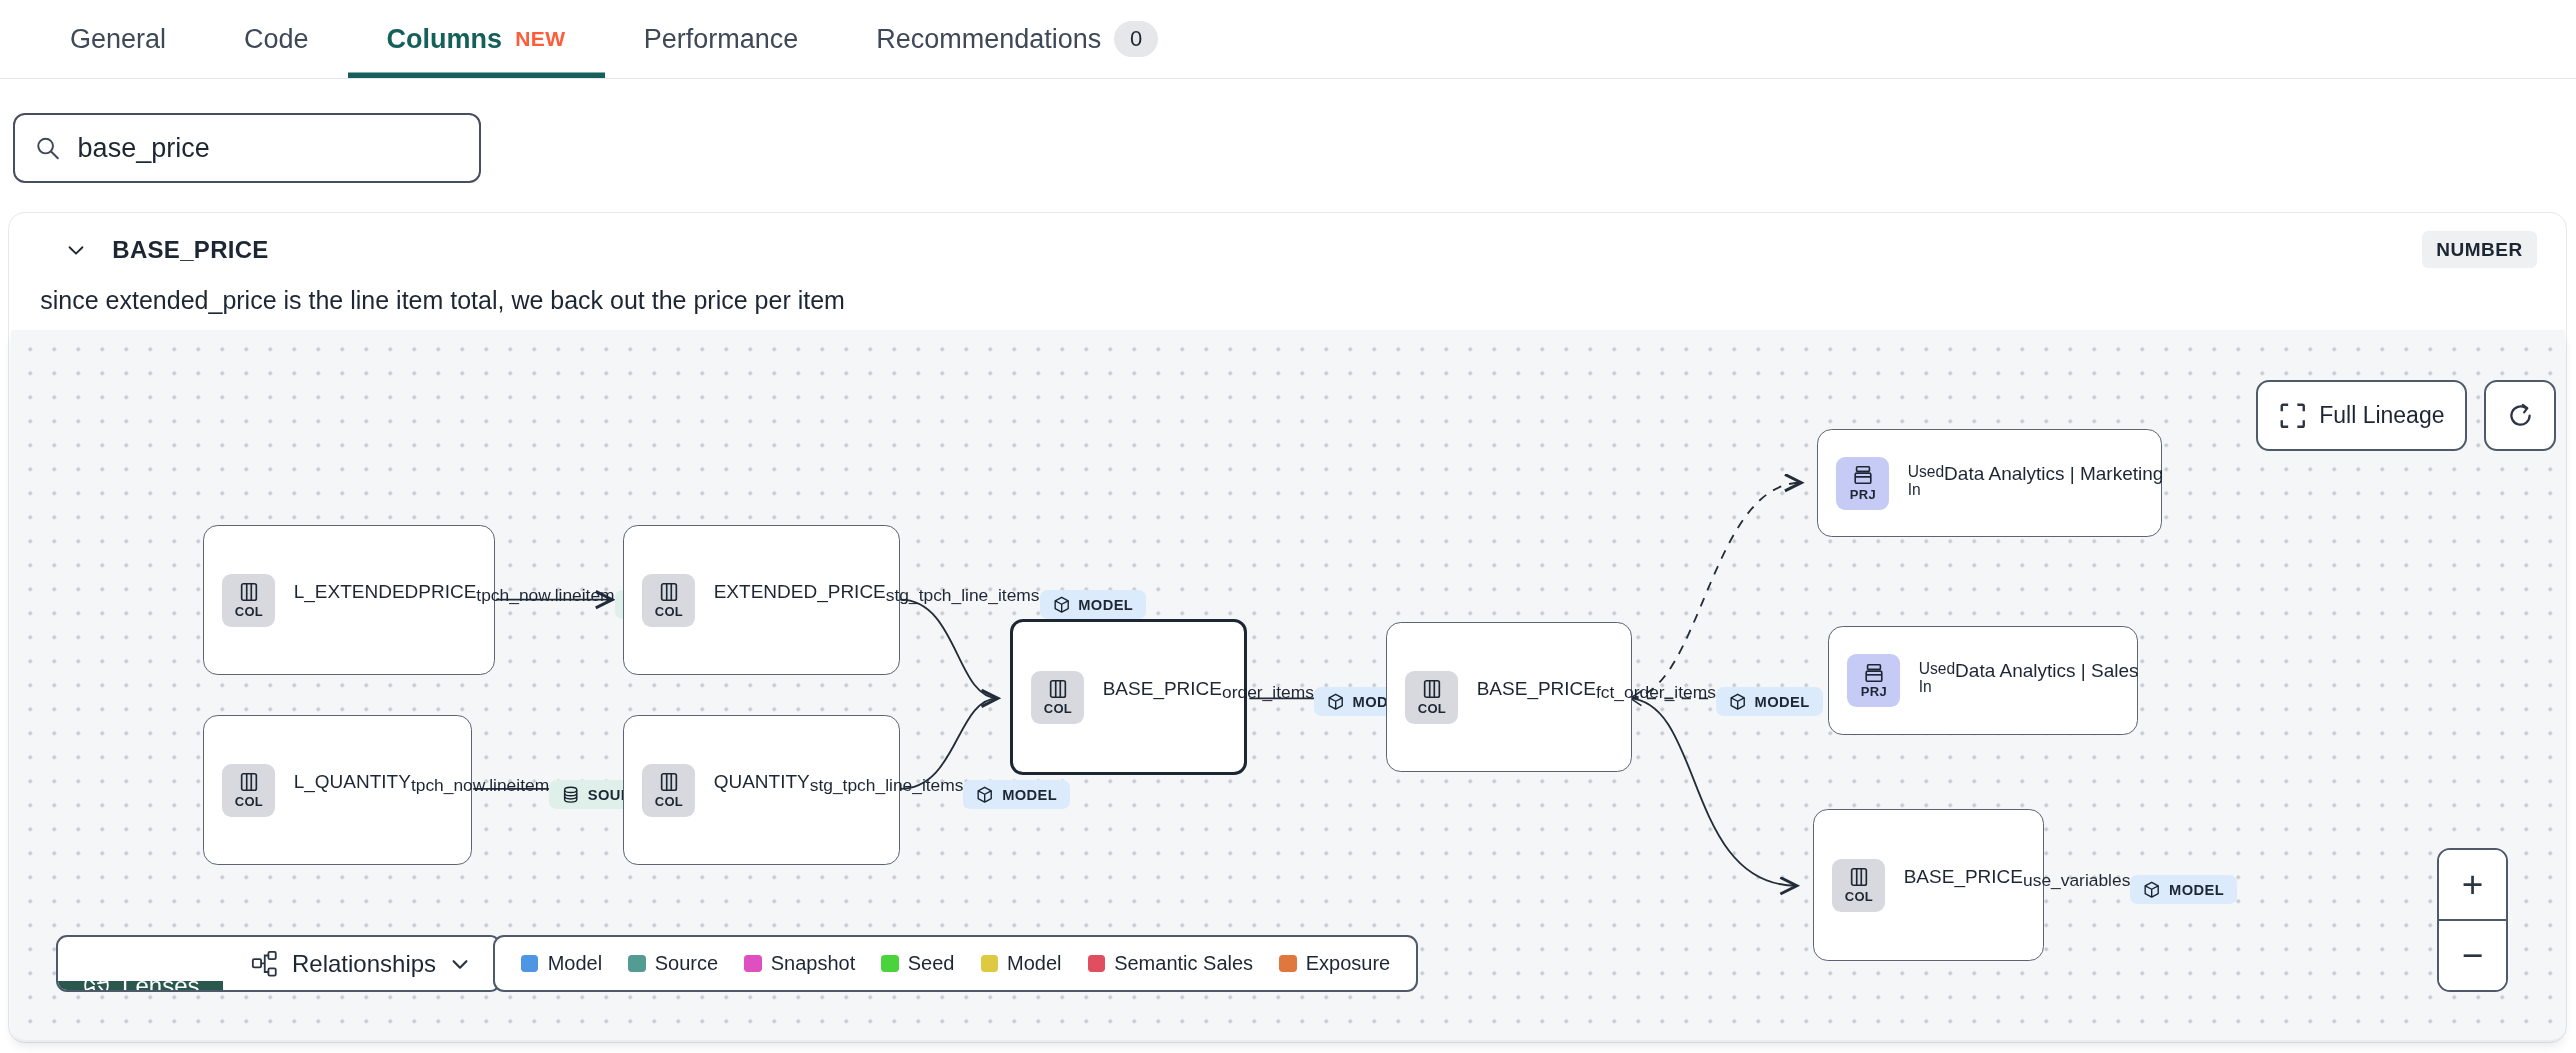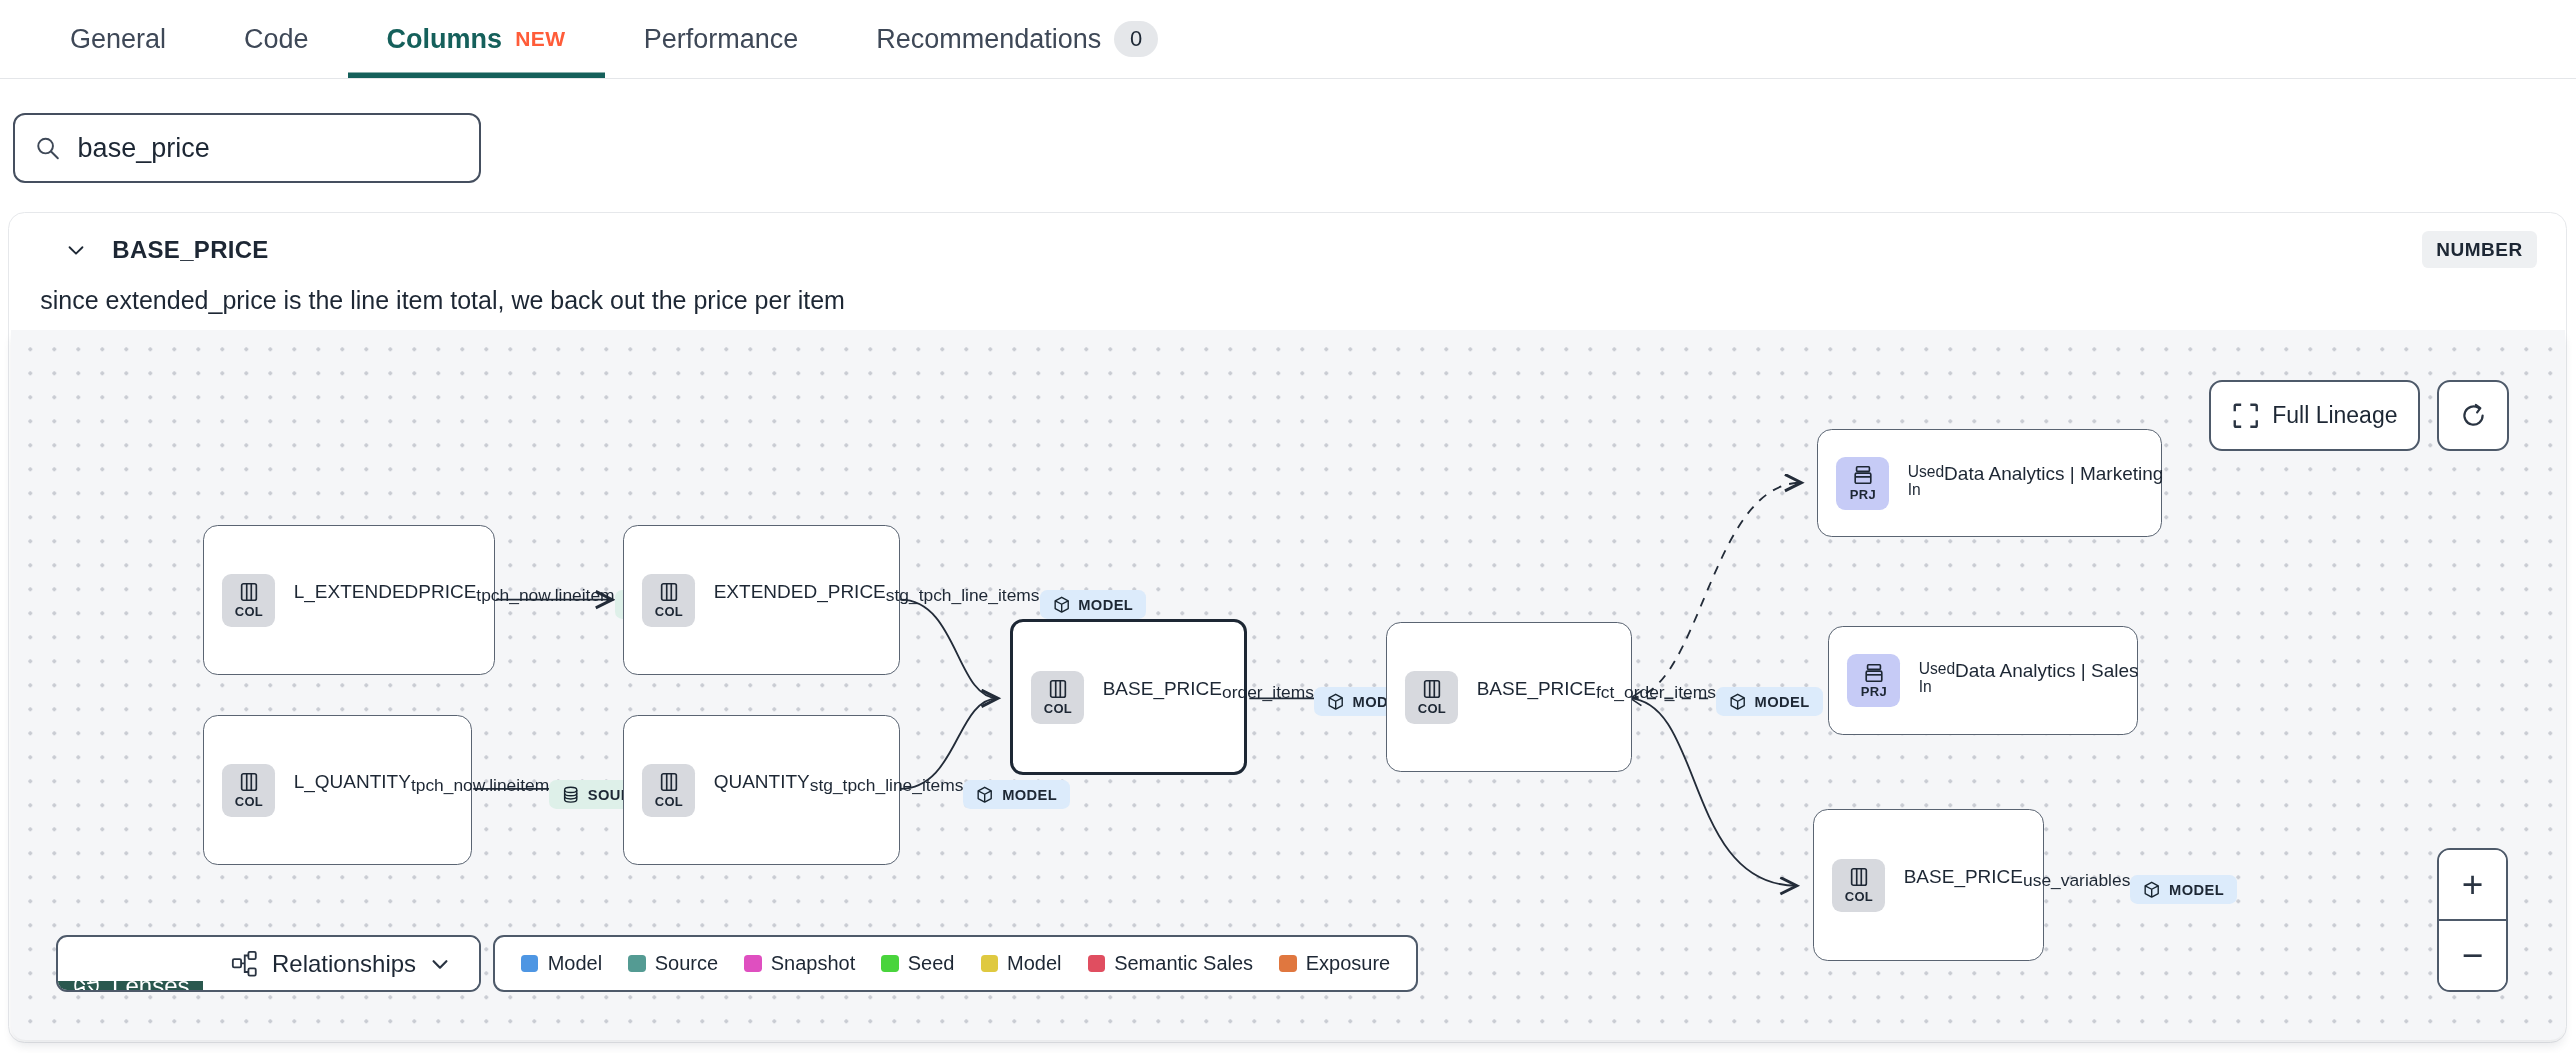--- a/index.html
+++ b/index.html
@@ -58,35 +58,35 @@
   .res-badge { display:inline-flex; align-items:center; gap:8.3px; margin-top:9.2px;
     border-radius:7.3px; padding:5.5px 13px; font-size:14.7px; font-weight:700; letter-spacing:0.4px; }
   .badge-source { background:#def0e9; }
   .badge-model { background:#dcebfb; }
   .node-eyebrow { font-size:15.6px; margin-bottom:4.6px; }
   .node-exp-title { font-size:19px; white-space:nowrap; }
 
   
   .btn { background:#fff; border:2.3px solid #4e5a6a; border-radius:13px; display:flex;
     align-items:center; justify-content:center; gap:13px; cursor:pointer;
-    font-size:23px; color:#1d2734; }
+    font-size:23px; color:#1d2734;margin-left:47px; }
   .full-lineage { position:absolute; left:2198px; top:50px; width:211px; height:71px; }
   .refresh-btn { position:absolute; left:2426px; top:50px; width:72px; height:71px; }
   .zoomctl { position:absolute; left:2426px; top:518px; width:71px; height:144px;
     background:#fff; border:2.3px solid #4e5a6a; border-radius:13px; display:flex;
     flex-direction:column; overflow:hidden; }
   .zoomctl .zbtn { flex:1; display:flex; align-items:center; justify-content:center;
     font-size:37px; font-weight:300; cursor:pointer; background:#fff; border:none;
     color:#2a3442; font-family:"Liberation Sans", sans-serif; }
   .zoomctl .zbtn:first-child { border-bottom:2.3px solid #4e5a6a; }
 
   .lens-ctl { position:absolute; left:45px; top:605px; height:57px; display:flex;
     border-radius:11px; overflow:hidden; border:2.3px solid #4e5a6a; background:#fff; }
   .lens-seg { background:#2a584e; color:#fff; display:flex; align-items:center; gap:11px;
-    padding:0 14px; font-size:24px; cursor:pointer;margin-top:44px; }
+    padding:0 24px; font-size:24px; cursor:pointer;margin-top:44px; }
   .rel-seg { display:flex; align-items:center; gap:13px; padding:0 28px; font-size:24px;
     cursor:pointer; background:#fff; color:#1d2734; }
 
   .legend { position:absolute; left:482px; top:605px; height:57px; display:flex;
     align-items:center; gap:26px; padding:0 26px; background:#fff;
     border:2.3px solid #4e5a6a; border-radius:11px; }
   .legend-item { display:flex; align-items:center; gap:9.2px; font-size:20px; white-space:nowrap; }
   .legend-swatch { width:17.4px; height:17.4px; border-radius:3.7px; }
 </style>
 </head>

